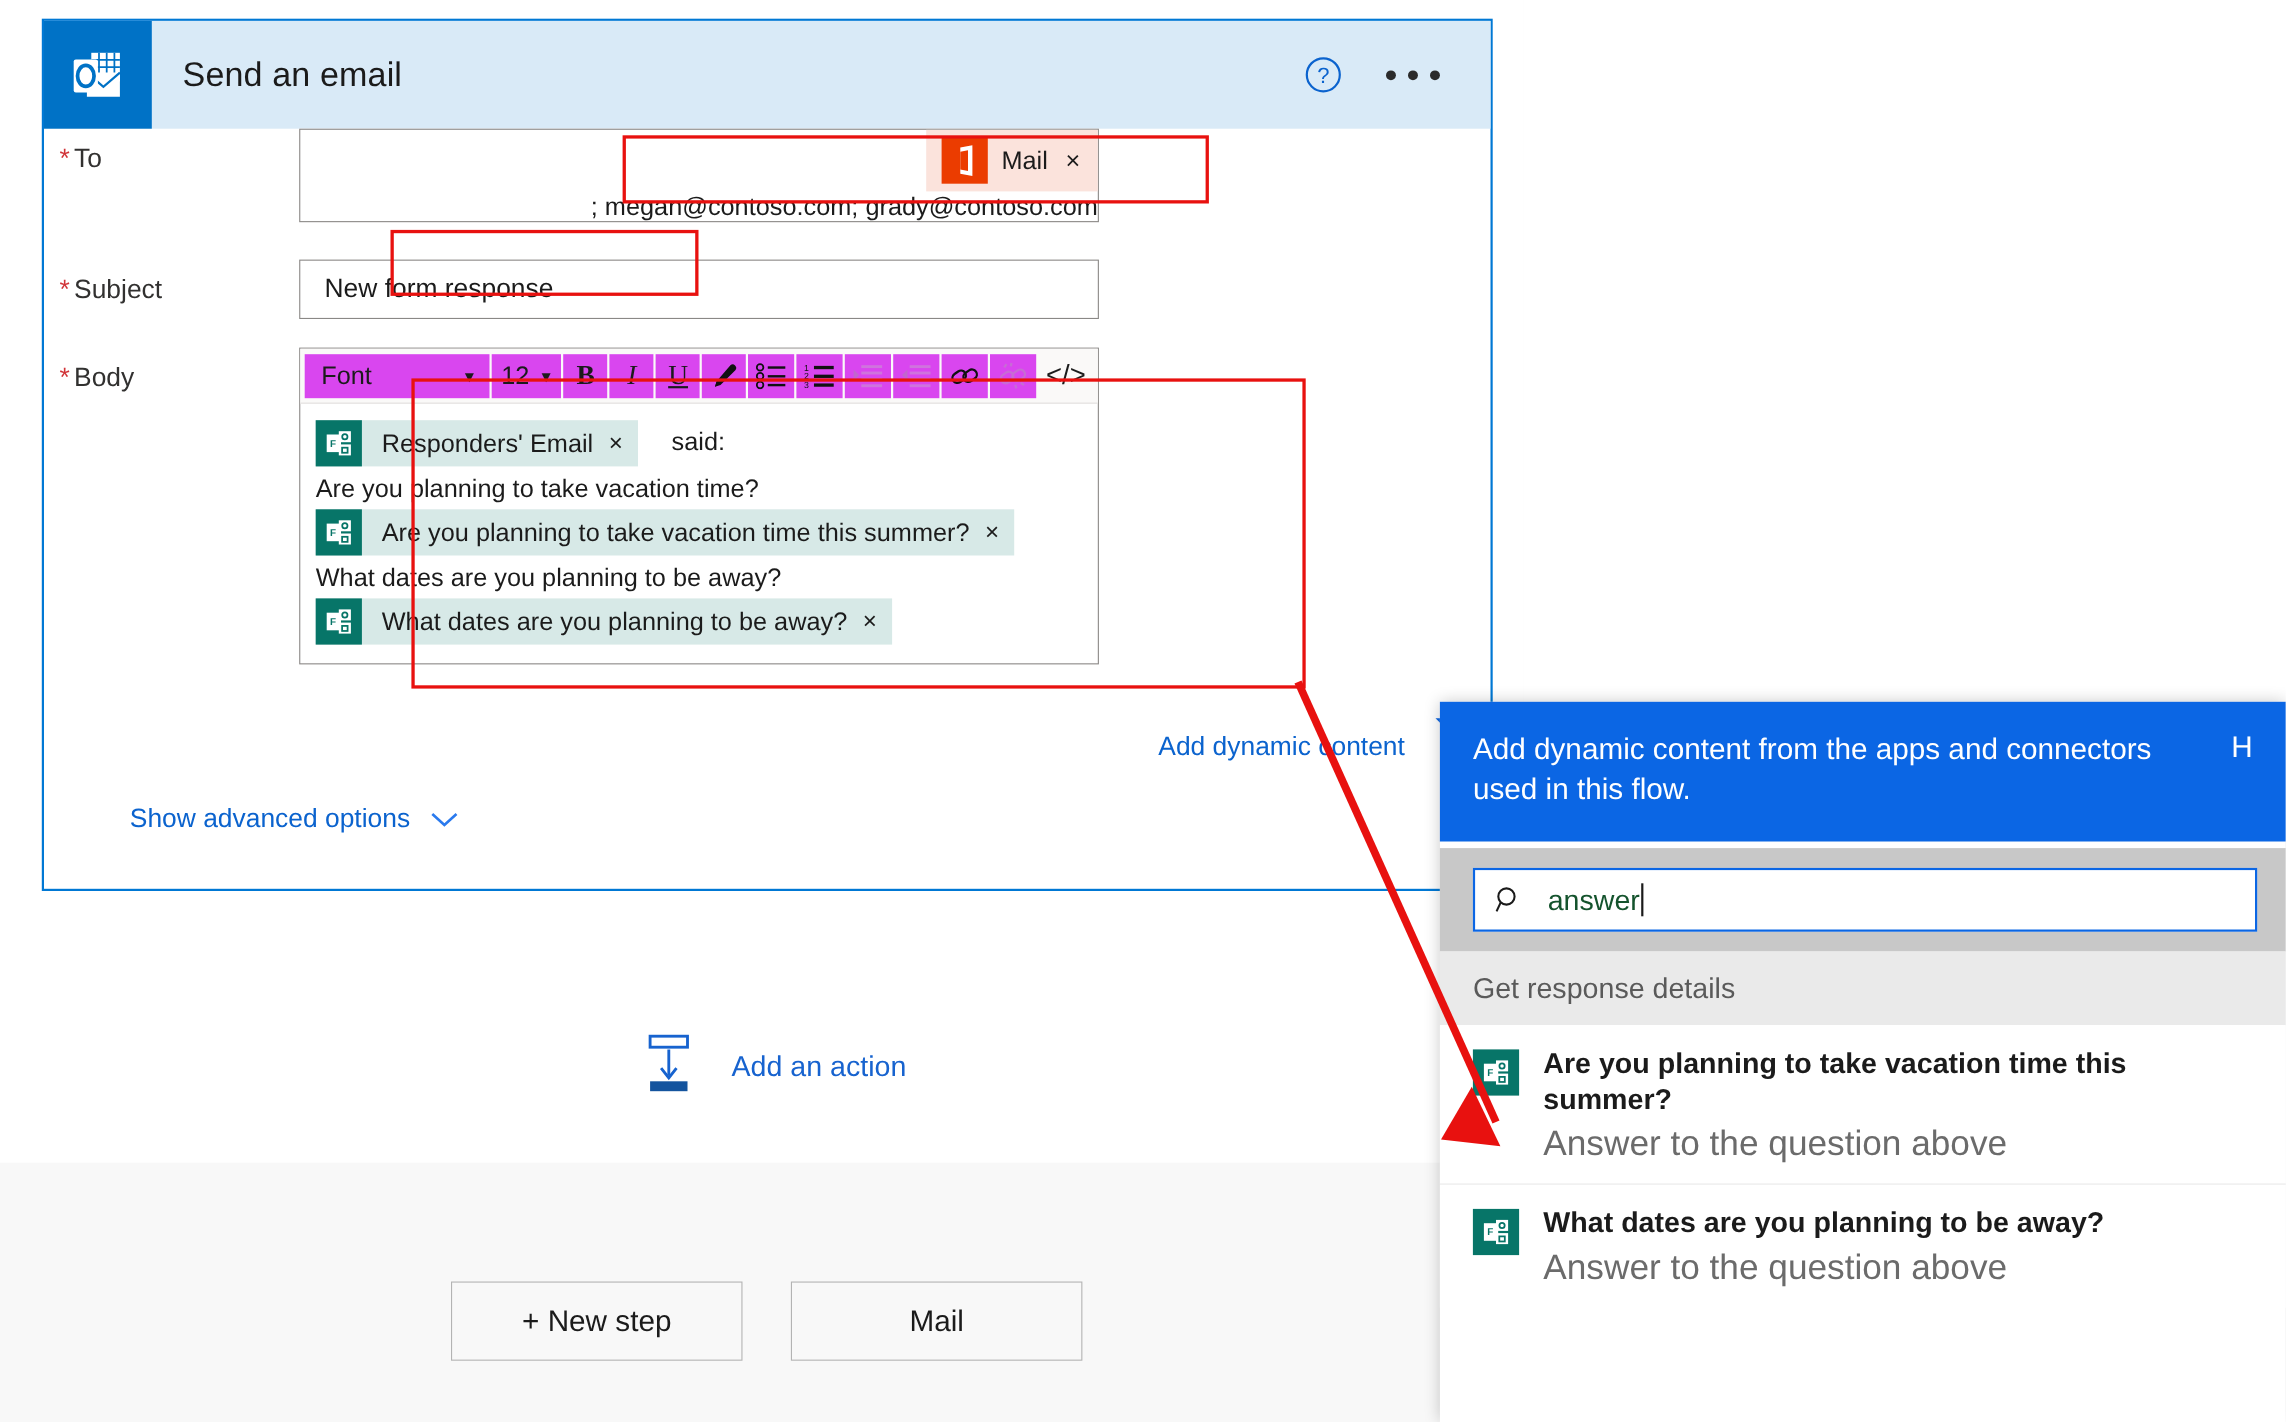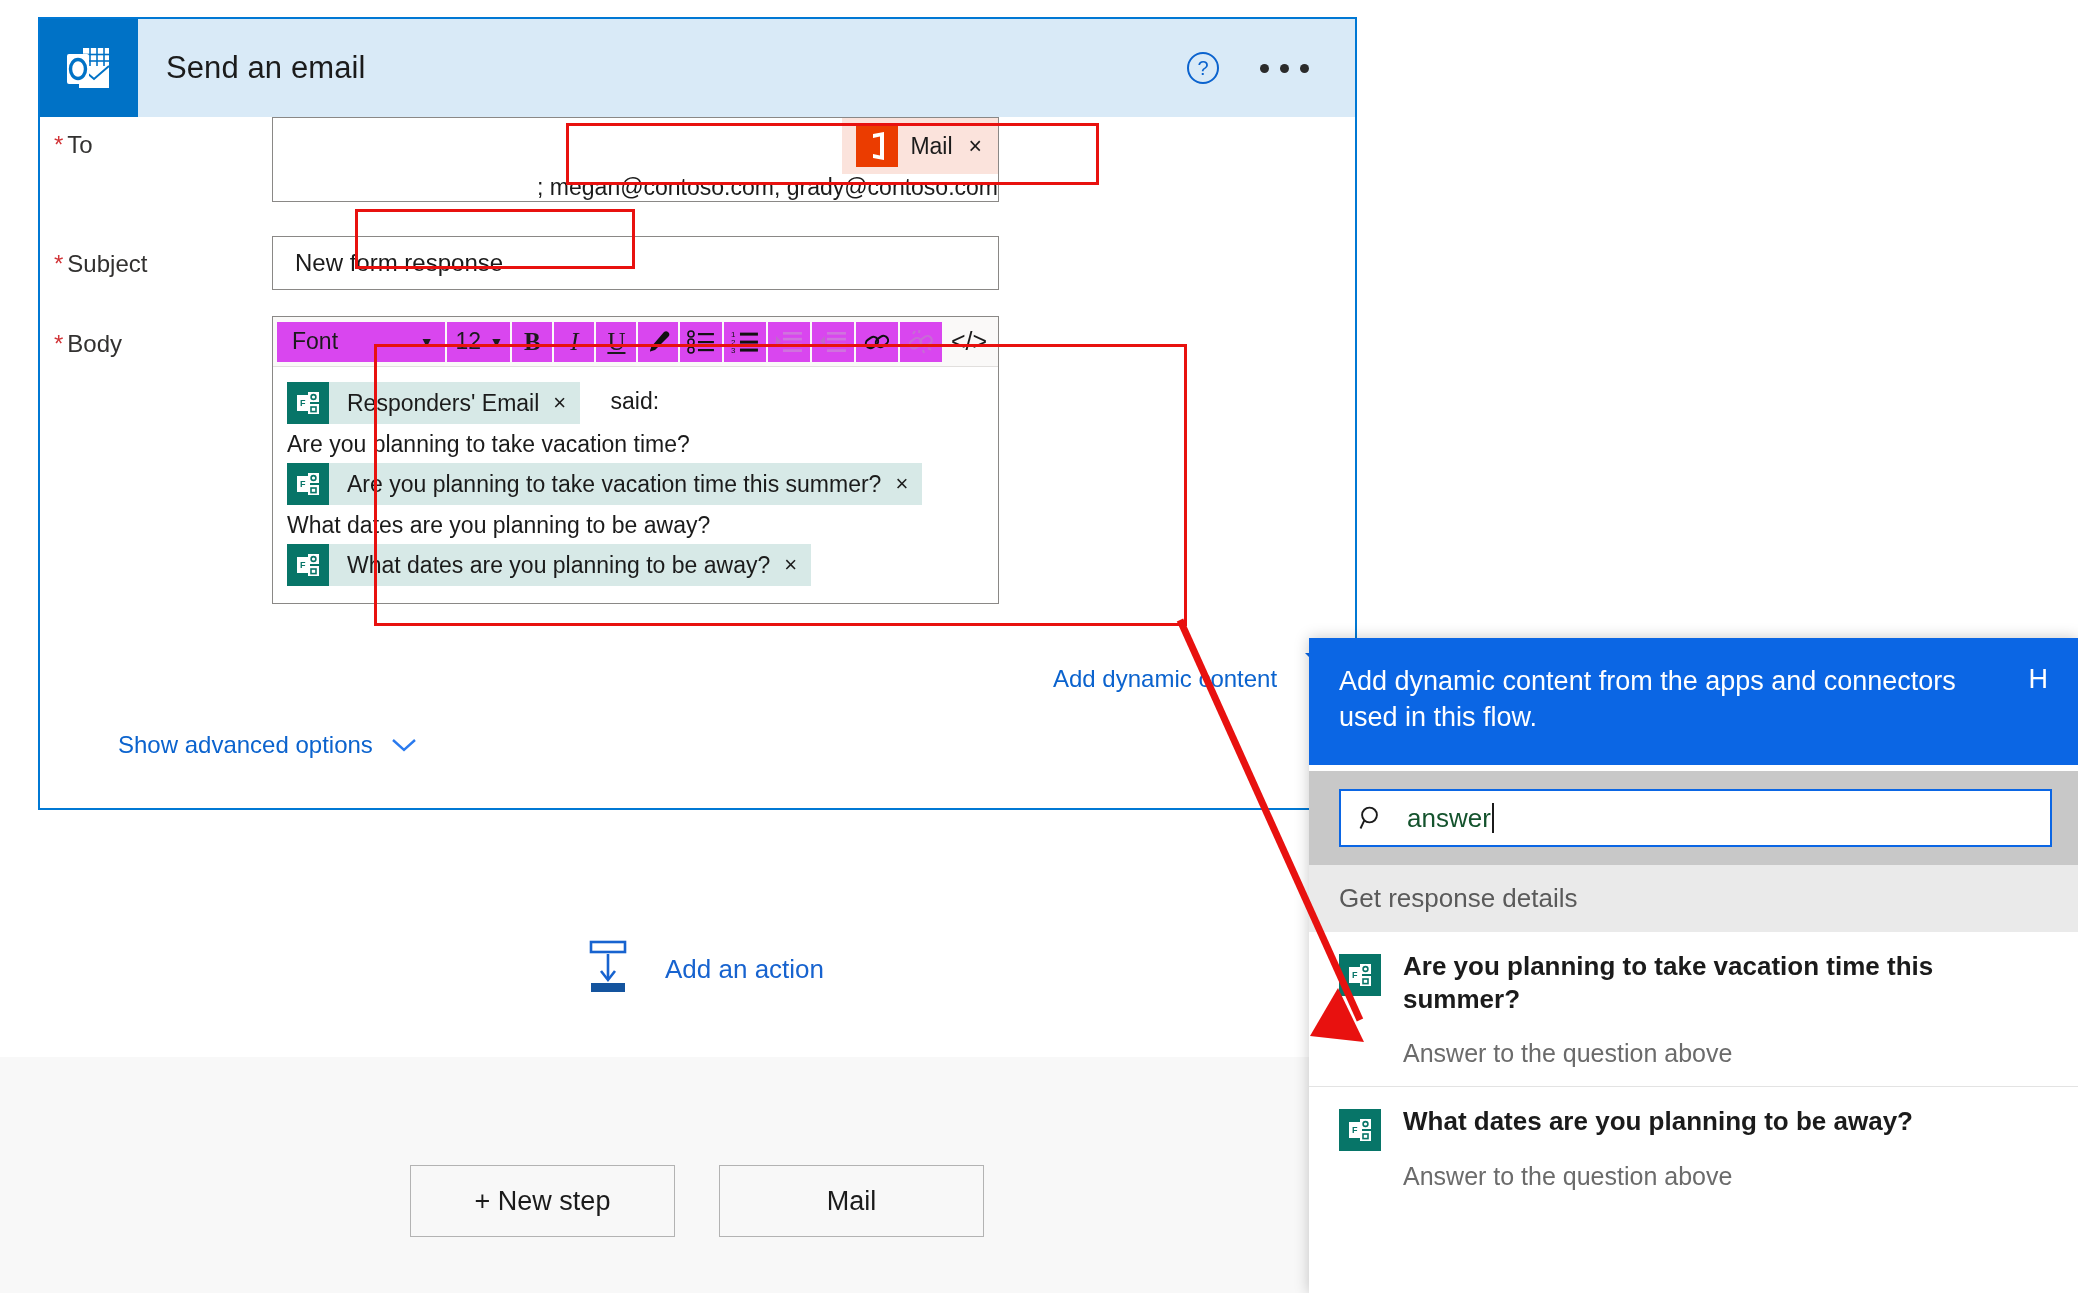--- a/index.html
+++ b/index.html
@@ -323,21 +323,21 @@
   }
   .dc-item:last-child { border-bottom: none; }
   .dc-icon {
     width: 42px; height: 42px; flex: 0 0 42px;
     background: #077568;
     display: flex; align-items: center; justify-content: center;
     margin-top: 4px;
   }
   .dc-text { margin-left: 22px; }
   .dc-title { font-size: 26px; color: #1b1b1b; font-weight: bold; line-height: 1.25;}
-  .dc-sub { font-size: 25px; color: #6b6b6b; margin-top: 24px; }
+  .dc-sub { font-size: 32px; color: #6b6b6b; margin-top: 6px; }
 
   
   .ann {
     position: absolute;
     border: 3px solid #e8110f;
     pointer-events: none;
   }
   .ann-arrow { position: absolute; left: 0; top: 0; pointer-events: none; }
 </style>
 </head>

